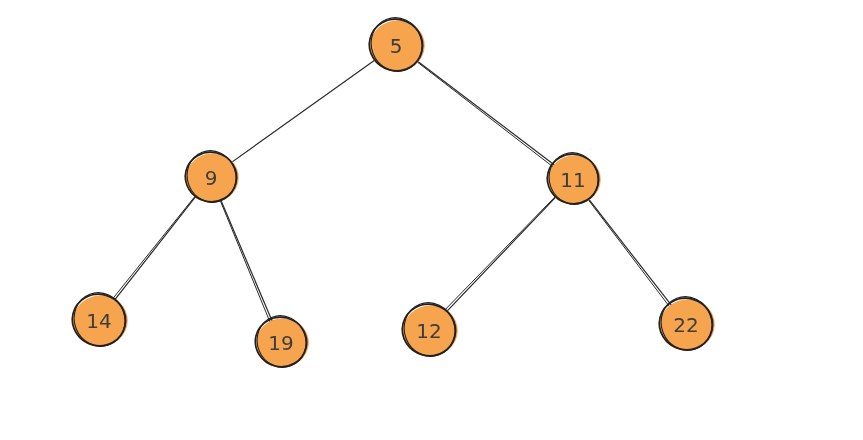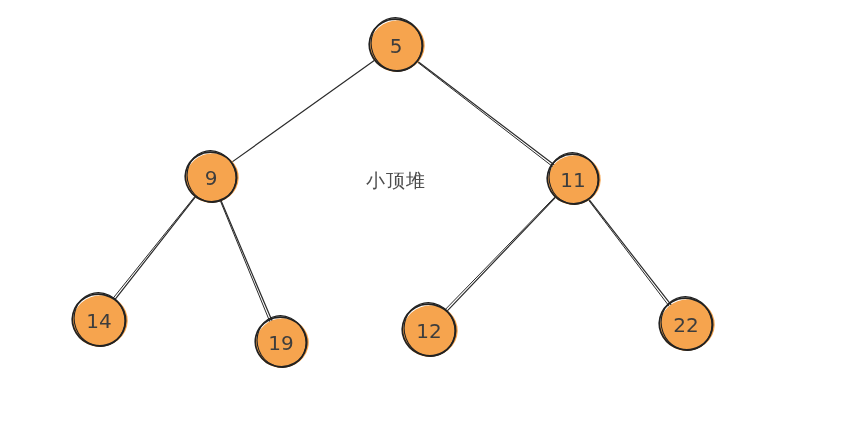--- a/index.html
+++ b/index.html
@@ -103,14 +103,13 @@
           <text x="0" y="0" text-anchor="middle" dominant-baseline="central" dy="0.04em" fill="#3d3d3d" class="node-label">12</text>
         </g>
         <g transform="translate(686,324)">
           <ellipse cx="1.3" cy="1" rx="27.54" ry="25.65" transform="rotate(-10 1.3 1)" fill="#f6a44e" stroke="none"></ellipse>
           <ellipse cx="0" cy="0" rx="26.73" ry="25.65" transform="rotate(14 0 0)" fill="none" stroke="#222222" stroke-width="1.7"></ellipse>
           <ellipse cx="0.5" cy="-0.5" rx="25.110000000000003" ry="27" transform="rotate(-21 0.5 -0.5)" fill="none" stroke="#222222" stroke-width="1.1"></ellipse>
           <text x="0" y="0" text-anchor="middle" dominant-baseline="central" dy="0.04em" fill="#3d3d3d" class="node-label">22</text>
         </g>
       </g>
   </svg>
-  <div id="diagram-caption" style="color: rgb(77, 77, 77);">小顶堆</div>
 </div>
 
 </body></html>

